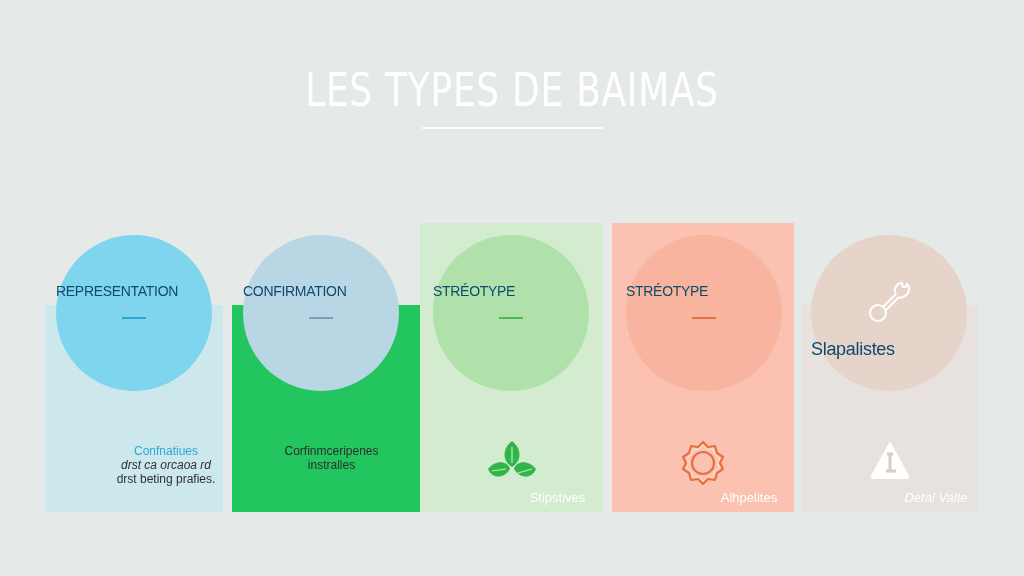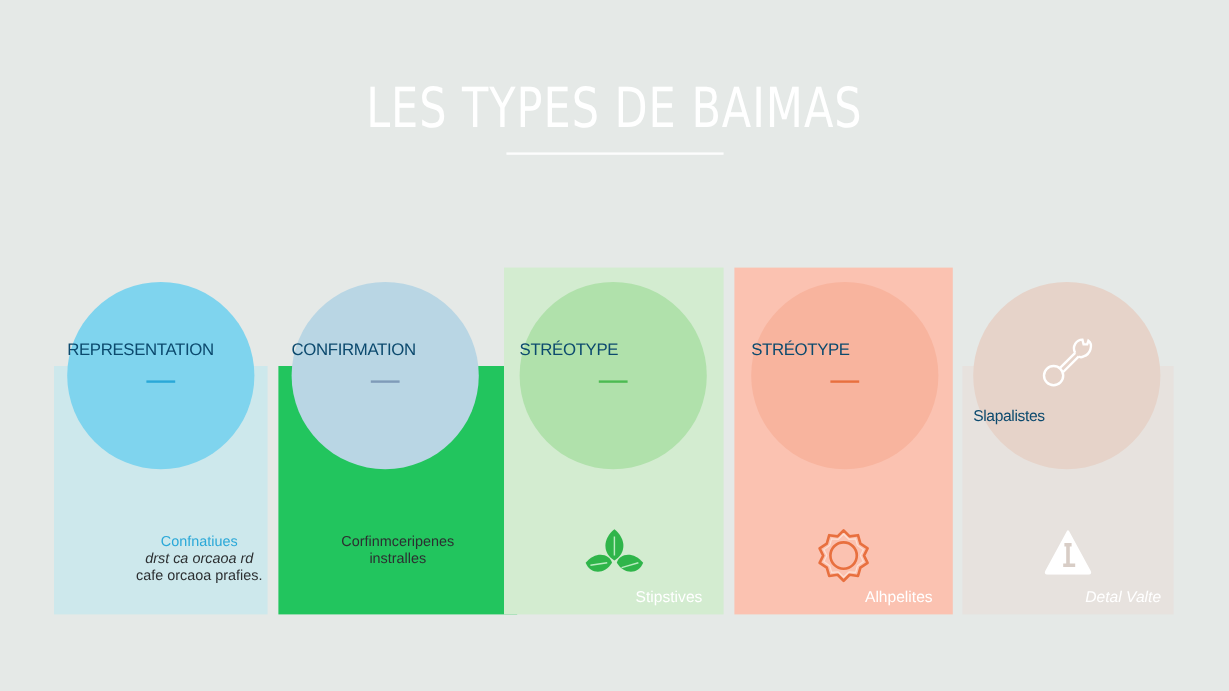--- a/index.html
+++ b/index.html
@@ -97,21 +97,21 @@
 </head>
 <body>
 
 <div class="title">LES TYPES DE BAIMAS</div>
 <div class="title-rule"></div>
 
 <div class="card" style="left:45px; top:305px; width:178px; height:207px; background:#cde8ec;">
   <div class="desc" style="top:139px;margin-left:32px;">
     <span class="hl">Confnatiues</span>
     <span style="display:block;font-style:italic;">drst ca orcaoa rd</span>
-    <span style="display:block;">cafe orcaoa prafies.</span>
+    <span style="display:block;">drst beting prafies.</span>
   </div>
 </div>
 <div class="circle" style="left:56px; top:235px; background:#7fd4ee;">
   <div class="circle-label">REPRESENTATION</div>
   <div class="circle-dash" style="background:#2aa8d8;"></div>
 </div>
 
 <div class="card" style="left:232px; top:305px; width:199px; height:207px; background:#22c55e;">
   <div class="desc" style="top:139px;">
     <span style="display:block;">Corfinmceripenes</span>
@@ -173,14 +173,14 @@
   <div class="icon-wrap" style="top:44px;">
     <svg width="46" height="46" viewBox="0 0 46 46">
       <g fill="none" stroke="#ffffff" stroke-width="2">
         <circle cx="12" cy="34" r="8"></circle>
         <path d="M17 28 L30 15"></path>
         <path d="M20 31 L33 18"></path>
         <path d="M30 15 C27 10 31 4 36 4 L37 8 L40 8 L41 5 C45 8 43 16 37 18 C35 19 34 19 33 18"></path>
       </g>
     </svg>
   </div>
-  <div class="circle-label" style="top:104px; font-size:13px;">Slapalistes</div>
+  <div class="circle-label" style="top:104px; font-size:18px;">Slapalistes</div>
 </div>
 
 </body></html>

